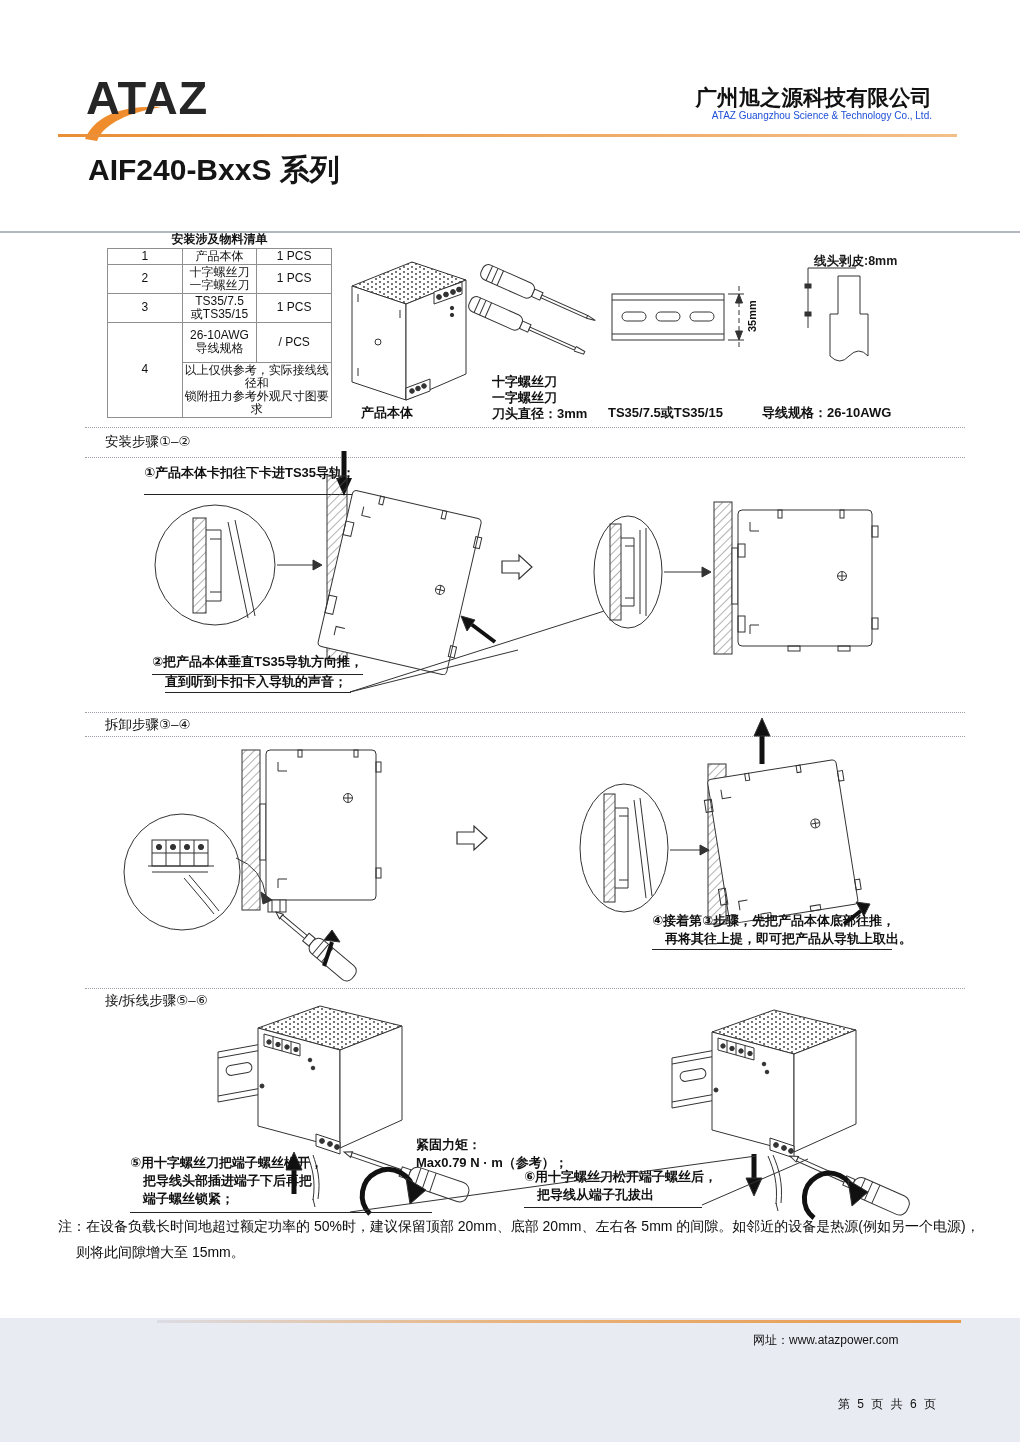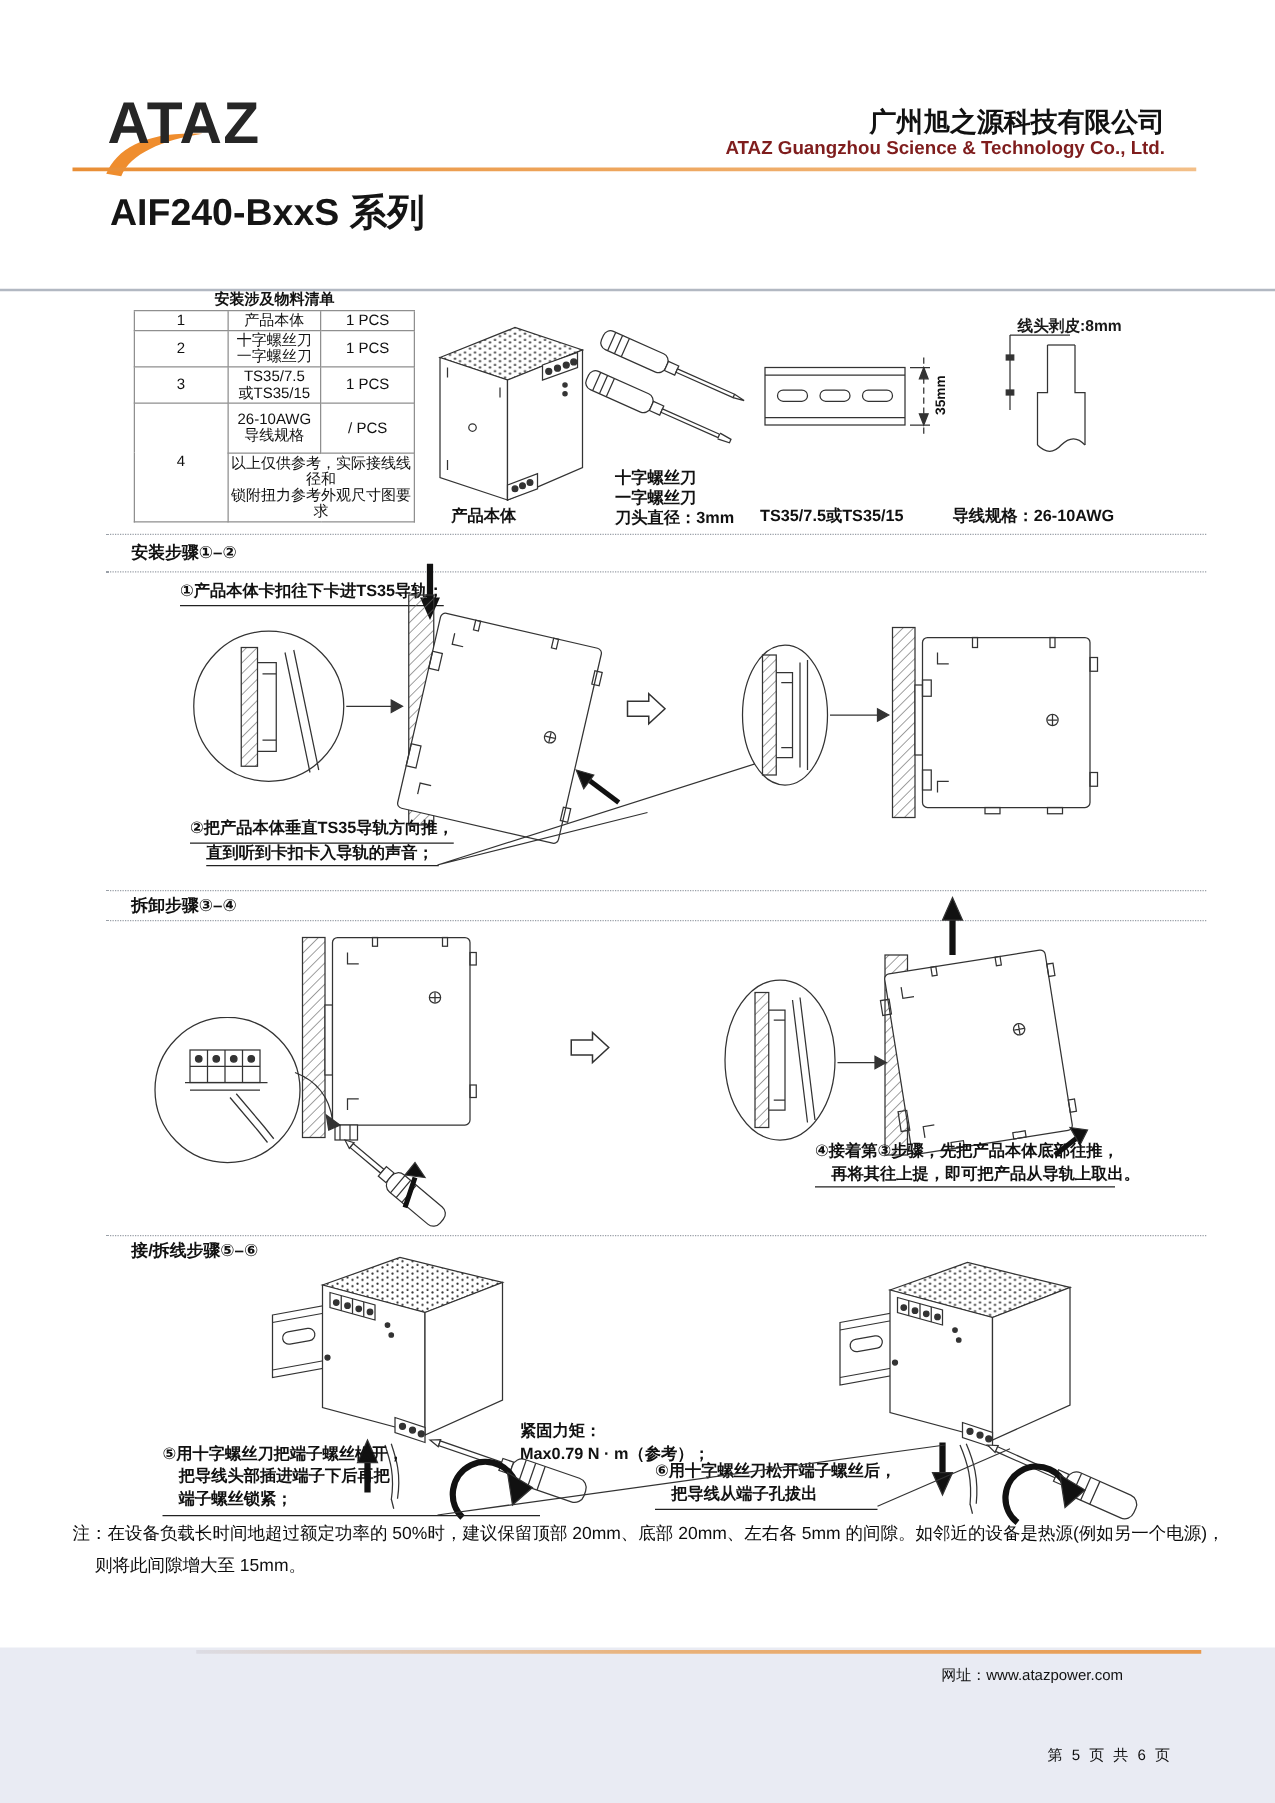--- a/index.html
+++ b/index.html
@@ -3,41 +3,41 @@
 <meta charset="utf-8">
 <style>
   *{margin:0;padding:0;box-sizing:border-box}
   html,body{background:#ffffff}
   .page{position:relative;width:1020px;height:1442px;background:#ffffff;overflow:hidden;
         font-family:"Liberation Sans","DejaVu Sans",sans-serif;color:#1a1a1a}
   .abs{position:absolute}
   svg{display:block;overflow:visible}
   .s{stroke:#333;fill:none;stroke-width:1}
   .cap{font-size:13px;font-weight:600;color:#111;line-height:18px;white-space:nowrap}
-  .sec{font-size:13.5px;font-weight:700;color:#111;white-space:nowrap}
+  .sec{font-size:13.5px;font-weight:400;color:#111;white-space:nowrap}
   .u{border-bottom:1.5px solid #222}
   .dot{border-top:1.5px dotted #9aa0a8;height:0}
   .mat{border-collapse:collapse;font-size:12px;color:#111;table-layout:fixed}
   .mat td{border:1px solid #8f8f8f;text-align:center;vertical-align:middle;line-height:13px;padding:1px 2px}
   .mat td.t{border-left:none;border-right:none;border-top:none;font-weight:600}
   .logo{font-size:47px;font-weight:800;letter-spacing:1px;color:#262626}
   .note-txt{font-size:14px;color:#0d0d0d;white-space:nowrap}
 </style>
 </head>
 <body>
 
 <div class="page">
 
   <svg class="abs" style="left:82px;top:98px" width="86" height="44" viewBox="0 0 86 44">
     <path d="M3,41 C12,20 36,7 80,9 C48,14 22,25 15,43 Z" fill="#ef8d2e"></path>
   </svg>
   <div class="abs logo" style="left:86px;top:70px">ATAZ</div>
 
   <div class="abs" style="left:560px;top:83px;width:372px;text-align:right;font-size:21.5px;font-weight:700;color:#111">广州旭之源科技有限公司</div>
-  <div class="abs" style="left:560px;top:110px;width:372px;text-align:right;font-size:15px;font-weight:700;color:#7f1d1d">ATAZ Guangzhou Science &amp; Technology Co., Ltd.</div>
+  <div class="abs" style="left:560px;top:110px;width:372px;text-align:right;font-size:10px;font-weight:400;color:#1d4ed8">ATAZ Guangzhou Science &amp; Technology Co., Ltd.</div>
 
   <div class="abs" style="left:58px;top:134px;width:899px;height:3px;background:linear-gradient(90deg,#e98e35,#f3bf88)"></div>
 
   <div class="abs" style="left:88px;top:150px;font-size:30px;font-weight:600;color:#151515">AIF240-BxxS 系列</div>
   <div class="abs" style="left:0;top:231px;width:1020px;height:2px;background:#b2b8c2"></div>
 
   <table class="mat abs" style="left:107px;top:231px;width:225px">
     <tbody>
         <tr style="height:17px">
           <td class="t" colspan="3">安装涉及物料清单</td>
@@ -161,21 +161,21 @@
     <div>刀头直径：3mm</div>
   </div>
   <div class="abs cap" style="left:608px;top:404px">TS35/7.5或TS35/15</div>
   <div class="abs cap" style="left:762px;top:404px">导线规格：26-10AWG</div>
 
   <div class="abs dot" style="left:85px;top:427px;width:880px"></div>
 
   <div class="abs sec" style="left:105px;top:433px">安装步骤①–②</div>
   <div class="abs dot" style="left:85px;top:457px;width:880px"></div>
 
-  <div class="abs cap u" style="left:144px;top:464px;padding-bottom:2px">①产品本体卡扣往下卡进TS35导轨；</div>
+  <div class="abs cap u" style="left:144px;top:464px;padding-bottom:12px">①产品本体卡扣往下卡进TS35导轨；</div>
 
   <svg class="abs" style="left:331px;top:449px" width="26" height="48" viewBox="0 0 26 48">
     <line x1="13" y1="2" x2="13" y2="31" stroke="#111" stroke-width="5"></line>
     <polygon points="5,29 21,29 13,47" fill="#111"></polygon>
   </svg>
 
   <svg class="abs" style="left:143px;top:470px" width="320" height="205" viewBox="0 0 320 205">
     <defs>
         <pattern id="hA" width="6" height="6" patternUnits="userSpaceOnUse" patternTransform="rotate(45)">
       <line x1="0" y1="0" x2="0" y2="6" stroke="#666" stroke-width="1"></line>

